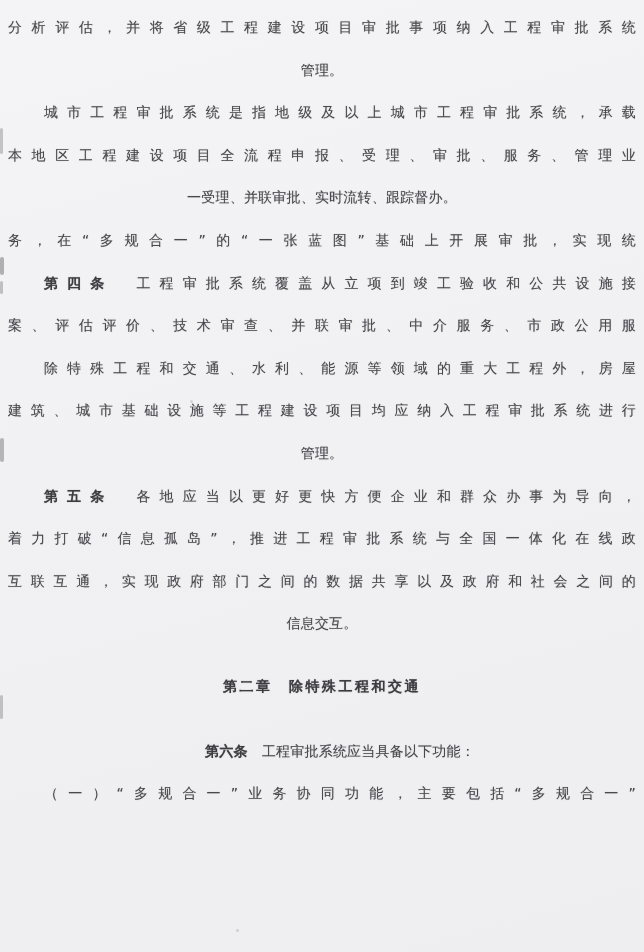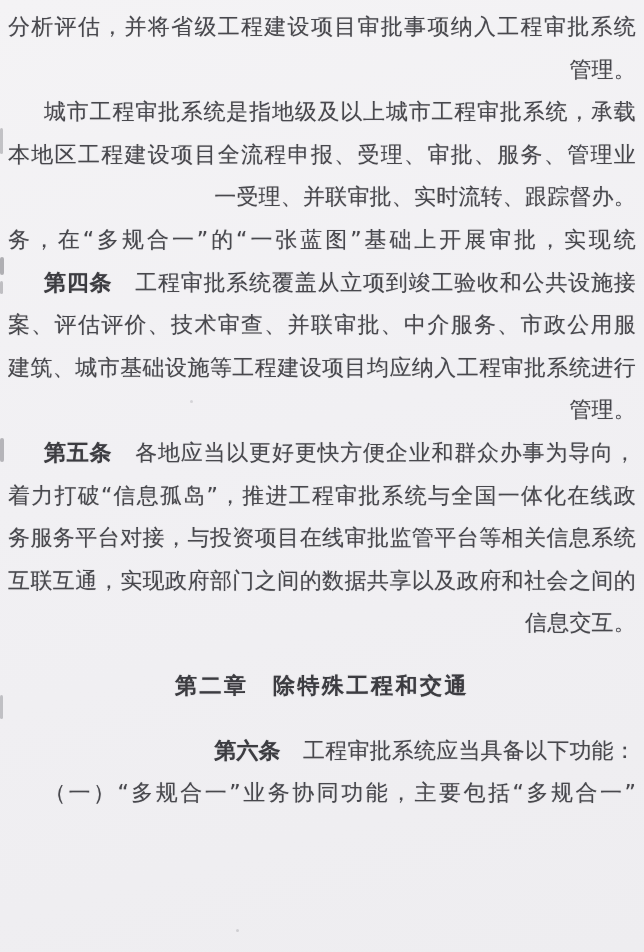--- a/index.html
+++ b/index.html
@@ -13,30 +13,30 @@
     height: 952px;
     margin: 0 auto;
     overflow: hidden;
     background: linear-gradient(165deg, #f4f3f5 0%, #f1f0f3 45%, #eeedf0 100%);
     font-family: "DejaVu Sans", sans-serif;
   }
   .doc {
     position: absolute;
     left: 0; top: 0; right: 0;
     padding: 6px 8px 0 8px;
-    font-size: 22px;
+    font-size: 14px;
     line-height: 42.6px;
     letter-spacing: 0.2px;
     color: #48484d;
     text-shadow: 0 0 1px rgba(72,72,78,0.38);
   }
   .line {
     height: 42.6px;
     overflow: hidden;
-    text-align: right;
+    text-align: center;
   }
   .line.fill {
     text-align: justify;
     text-align-last: justify;
     -moz-text-align-last: justify;
   }
   .line.indent {
     text-indent: 36px;
   }
   .line .bold {
@@ -67,25 +67,25 @@
 <div class="page">
   <div class="doc">
       <div class="line fill"><span class="regular">分析评估，并将省级工程建设项目审批事项纳入工程审批系统</span></div>
       <div class="line"><span class="regular">管理。</span></div>
       <div class="line fill indent"><span class="regular">城市工程审批系统是指地级及以上城市工程审批系统，承载</span></div>
       <div class="line fill"><span class="regular">本地区工程建设项目全流程申报、受理、审批、服务、管理业</span></div>
       <div class="line"><span class="regular">一受理、并联审批、实时流转、跟踪督办。</span></div>
       <div class="line fill"><span class="regular">务，在“多规合一”的“一张蓝图”基础上开展审批，实现统</span></div>
       <div class="line fill indent"><span class="bold">第四条</span><span class="regular">　工程审批系统覆盖从立项到竣工验收和公共设施接</span></div>
       <div class="line fill"><span class="regular">案、评估评价、技术审查、并联审批、中介服务、市政公用服</span></div>
+      <div class="line fill indent"><span class="regular">除特殊工程和交通、水利、能源等领域的重大工程外，房屋</span></div>
       <div class="line fill"><span class="regular">建筑、城市基础设施等工程建设项目均应纳入工程审批系统进行</span></div>
       <div class="line"><span class="regular">管理。</span></div>
       <div class="line fill indent"><span class="bold">第五条</span><span class="regular">　各地应当以更好更快方便企业和群众办事为导向，</span></div>
       <div class="line fill"><span class="regular">着力打破“信息孤岛”，推进工程审批系统与全国一体化在线政</span></div>
-      <div class="line fill"><span class="regular">务服务平台对接，与投资项目在线审批监管平台等相关信息系统</span></div>
       <div class="line fill"><span class="regular">互联互通，实现政府部门之间的数据共享以及政府和社会之间的</span></div>
       <div class="line"><span class="regular">信息交互。</span></div>
       <div class="line heading"><span class="bold">第二章　除特殊工程和交通</span></div>
       <div class="line indent"><span class="bold">第六条</span><span class="regular">　工程审批系统应当具备以下功能：</span></div>
       <div class="line fill indent"><span class="regular">（一）“多规合一”业务协同功能，主要包括“多规合一”</span></div>
     </div>
 <div class="artifact" style="left: 0px; top: 128px; width: 3px; height: 26px; opacity: 0.3;"></div>
     <div class="artifact" style="left: 0px; top: 257px; width: 4px; height: 18px; opacity: 0.42;"></div>
     <div class="artifact" style="left: 0px; top: 281px; width: 3px; height: 13px; opacity: 0.32;"></div>
     <div class="artifact" style="left: 0px; top: 438px; width: 4px; height: 24px; opacity: 0.38;"></div>

